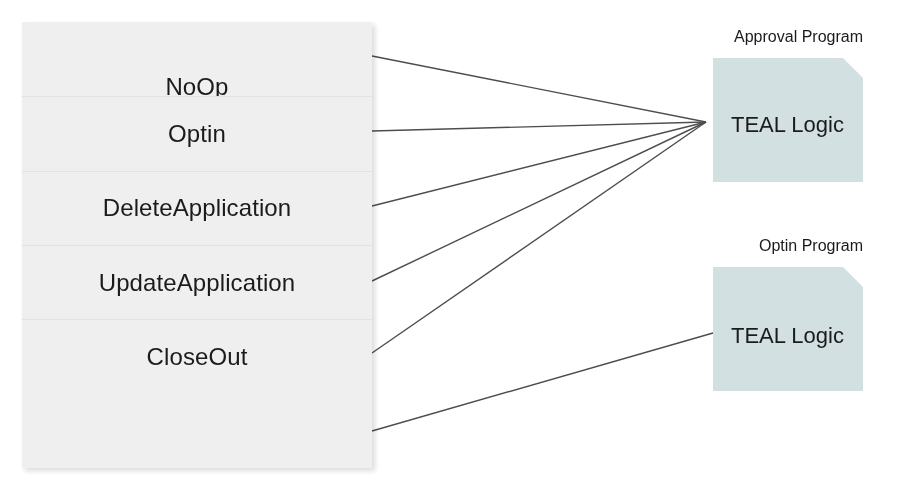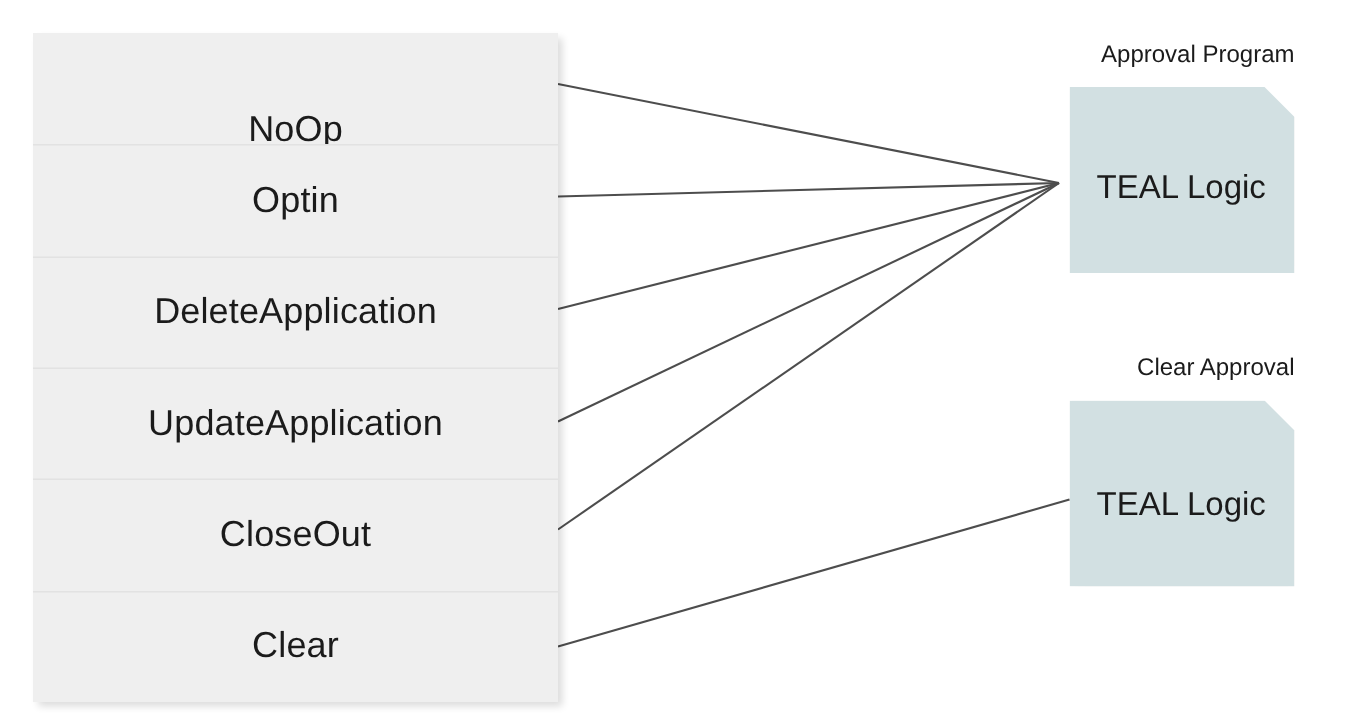--- a/index.html
+++ b/index.html
@@ -131,30 +131,27 @@
     </div>
     <div class="oncomplete-row" style="top:148.67px;">
       <span class="oncomplete-label">DeleteApplication</span>
     </div>
     <div class="oncomplete-row" style="top:223px;">
       <span class="oncomplete-label">UpdateApplication</span>
     </div>
     <div class="oncomplete-row" style="top:297.33px;">
       <span class="oncomplete-label">CloseOut</span>
     </div>
-    <div class="oncomplete-row" style="top:371.67px;">
-      <span class="oncomplete-label">Clear</span>
-    </div>
   </div>
 
   <div class="program-group" id="approval-group">
     <div class="program-title">Approval Program</div>
     <div class="program-box"></div>
     <div class="program-box-label">TEAL Logic</div>
   </div>
 
   <div class="program-group" id="clear-group">
-    <div class="program-title">Clear Approval</div>
+    <div class="program-title">Optin Program</div>
     <div class="program-box"></div>
     <div class="program-box-label">TEAL Logic</div>
   </div>
 
 </div>
 
 </body></html>

